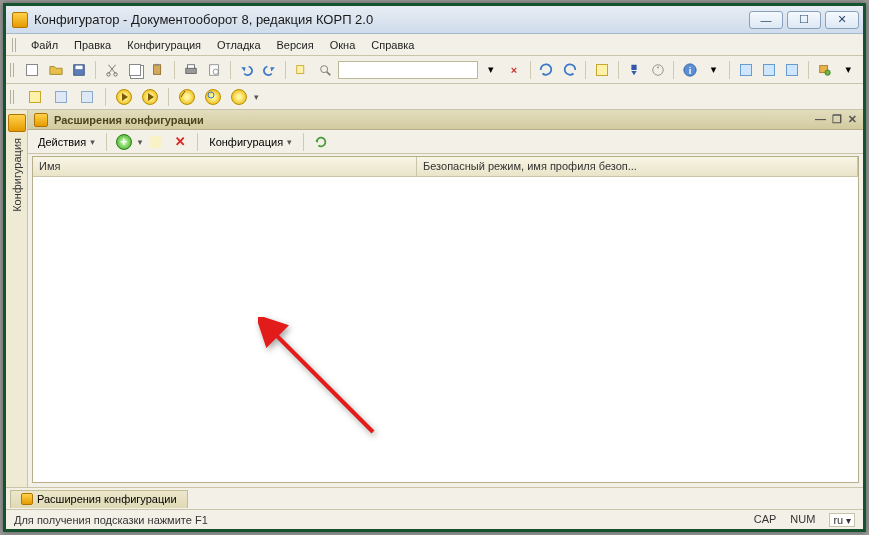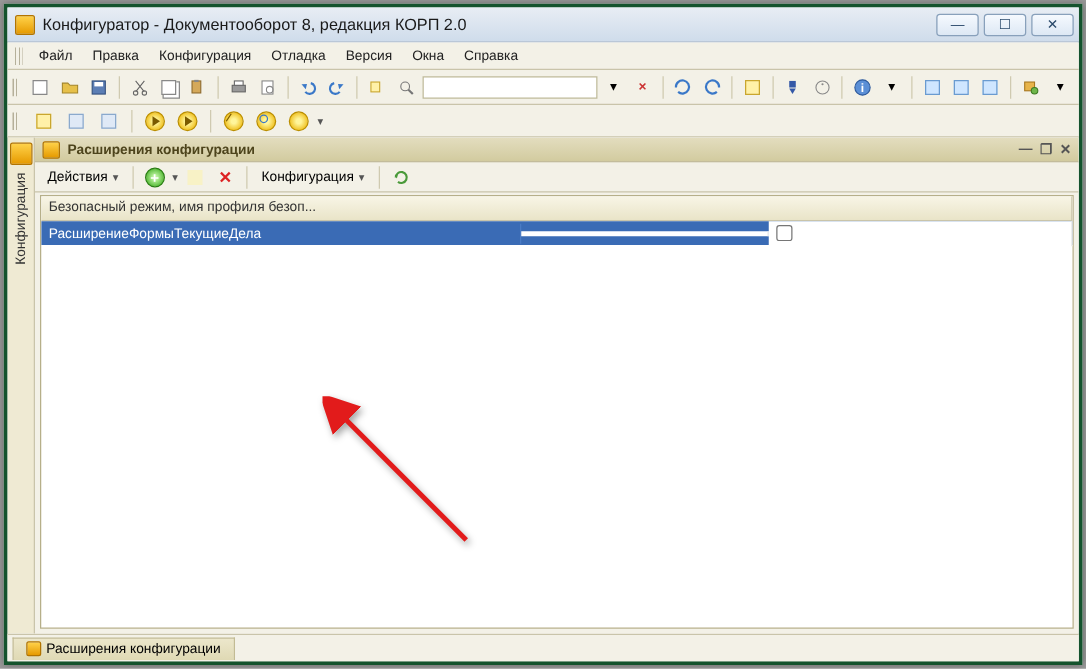--- a/index.html
+++ b/index.html
@@ -295,26 +295,22 @@
         <div class="pb-btn refresh">
             <svg viewBox="0 0 16 16">
               <path fill="none" stroke="#4a9a3a" stroke-width="2" d="M3 8a5 5 0 1 1 2 4"></path>
               <path fill="#4a9a3a" d="M2 6l3-1-1 4z"></path>
             </svg>
           </div>
       </div>
 
       <div class="gridwrap">
         <div class="gridhead">
+          <div class="ghcell col1">Имя</div>
           <div class="ghcell col3">Безопасный режим, имя профиля безоп...</div>
-        </div>
-        <div class="gridrow">
-          <div class="gcell col1">РасширениеФормыТекущиеДела</div>
-          <div class="gcell col2 white"></div>
-          <div class="gcell col3 white"><input type="checkbox" style=""></div>
         </div>
 
         <svg class="arrow" width="130" height="130">
           <defs>
             <marker id="ah" markerWidth="8" markerHeight="8" refX="2" refY="4" orient="auto">
               <path d="M0 0L8 4L0 8z" fill="#e21b1b"></path>
             </marker>
           </defs>
           <line x1="115" y1="115" x2="14" y2="14" stroke="#e21b1b" stroke-width="4" marker-end="url(#ah)"></line>
         </svg>
@@ -322,13 +318,21 @@
     </div>
   </div>
 
   <div class="bottombar">
     <div class="tab">
       <div class="ticon"></div>
       <span>Расширения конфигурации</span>
     </div>
   </div>
 
+  <div class="statusbar">
+    <span>Для получения подсказки нажмите F1</span>
+    <div class="right">
+      <span>CAP</span>
+      <span>NUM</span>
+      <span class="ind"><span>ru</span> ▾</span>
+    </div>
+  </div>
 </div>
 
 </body></html>

